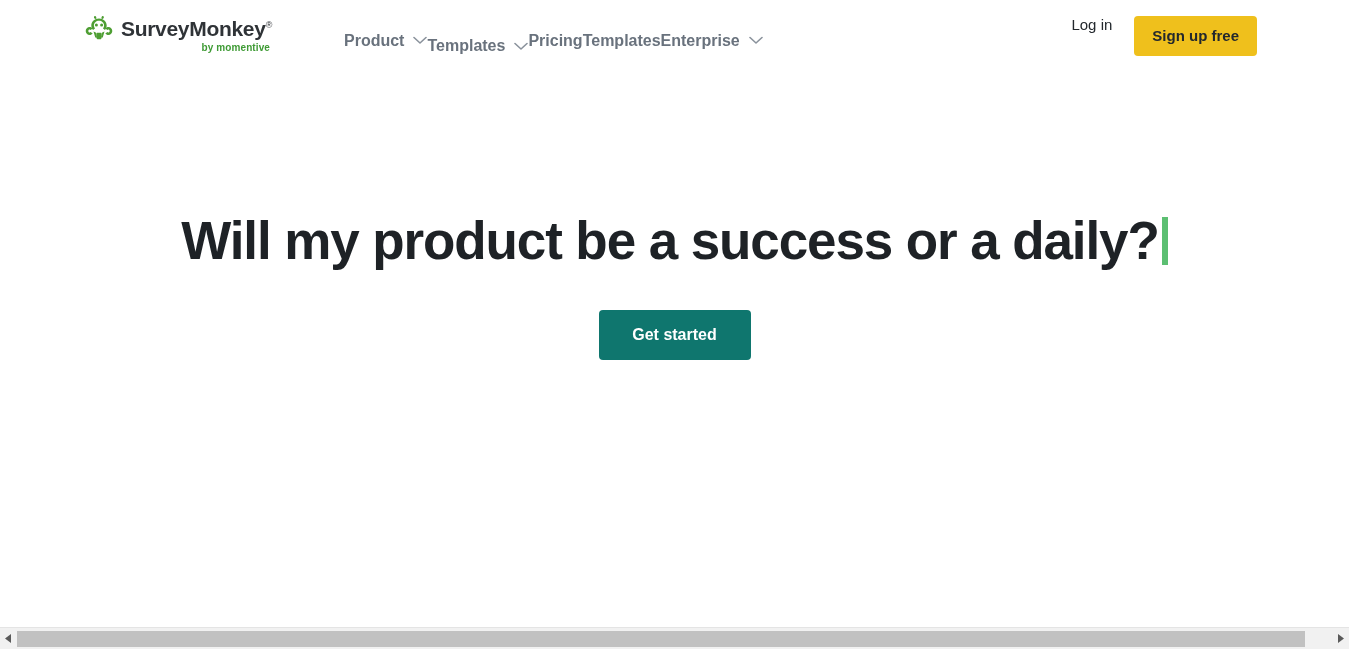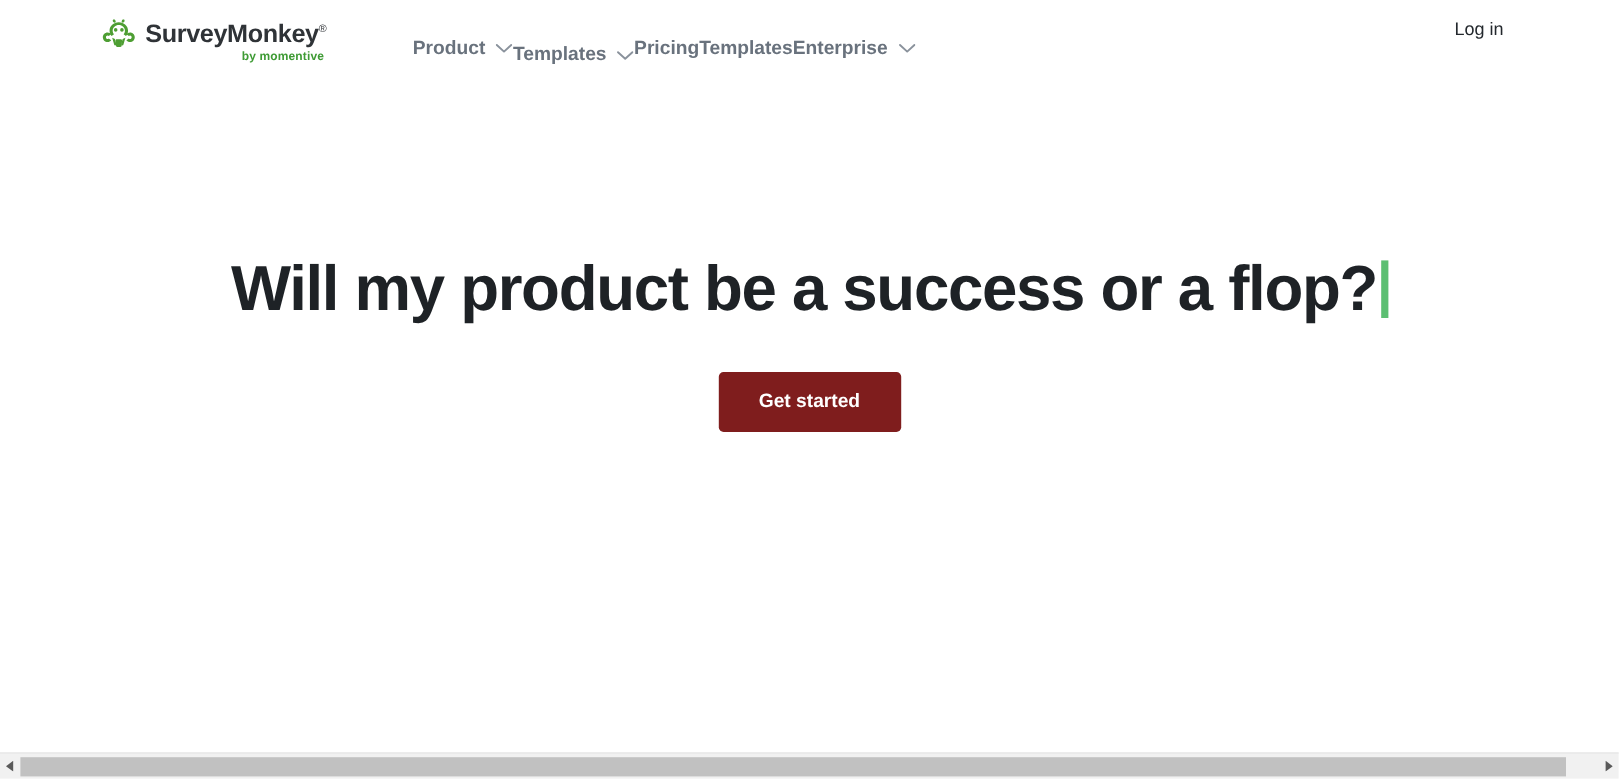--- a/index.html
+++ b/index.html
@@ -166,21 +166,21 @@
     margin-top: 22px;
     font-size: 17px;
     font-weight: 400;
     color: #23282d;
     letter-spacing: -0.1px;
     white-space: nowrap;
   }
 
   .cta-btn {
     margin-top: 41px;
-    background: #7f1d1d;
+    background: #0f766e;
     color: #ffffff;
     font-size: 16px;
     font-weight: 700;
     border: none;
     border-radius: 4px;
     width: 152px;
     height: 50px;
     cursor: pointer;
     font-family: "Liberation Sans", sans-serif;
   }
@@ -285,28 +285,29 @@
           <svg class="chev" viewBox="0 0 14 9" xmlns="http://www.w3.org/2000/svg">
             <path d="M1 1.5 L7 7 L13 1.5" fill="none" stroke="#8a929c" stroke-width="1.6" stroke-linecap="round" stroke-linejoin="round"></path>
           </svg>
         </span>
       </div>
 
     </nav>
 
     <div class="auth">
       <span class="login-link">Log in</span>
+      <button class="signup-btn">Sign up free</button>
     </div>
 
   </div>
 
   <div class="hero">
 
     <div class="headline-row">
-      <h1 class="headline">Will my product be a success or a flop?</h1>
+      <h1 class="headline">Will my product be a success or a daily?</h1>
       <span class="type-cursor"></span>
     </div>
 
 
     <button class="cta-btn">Get started</button>
 
   </div>
 
   <div class="scrollbar">
     <div class="sb-arrow">

